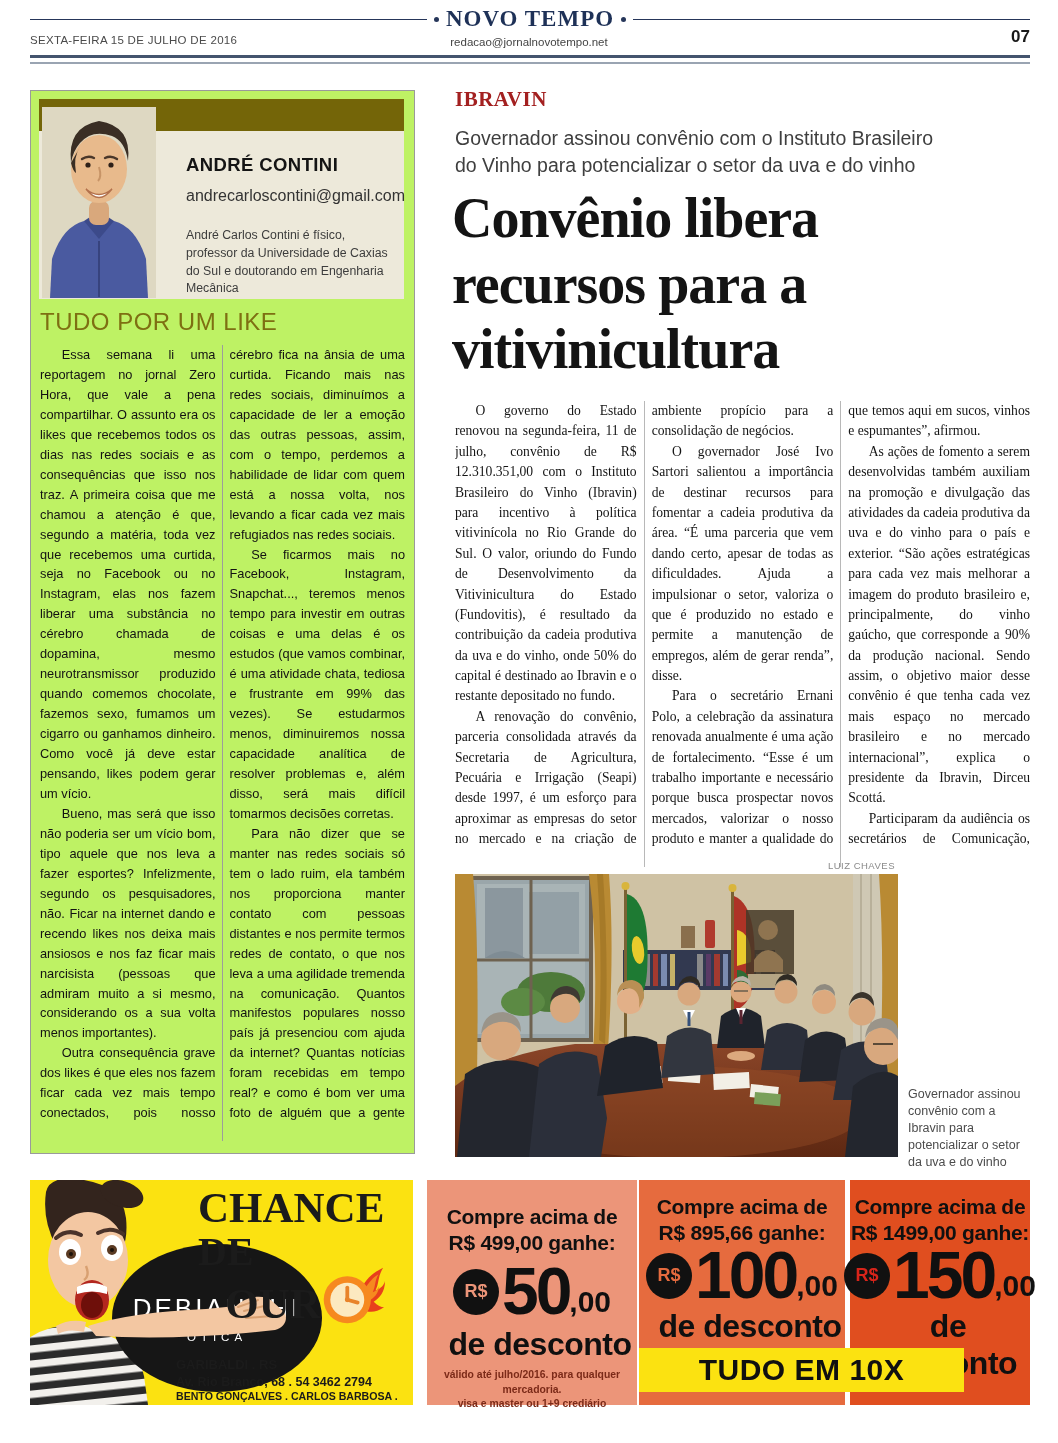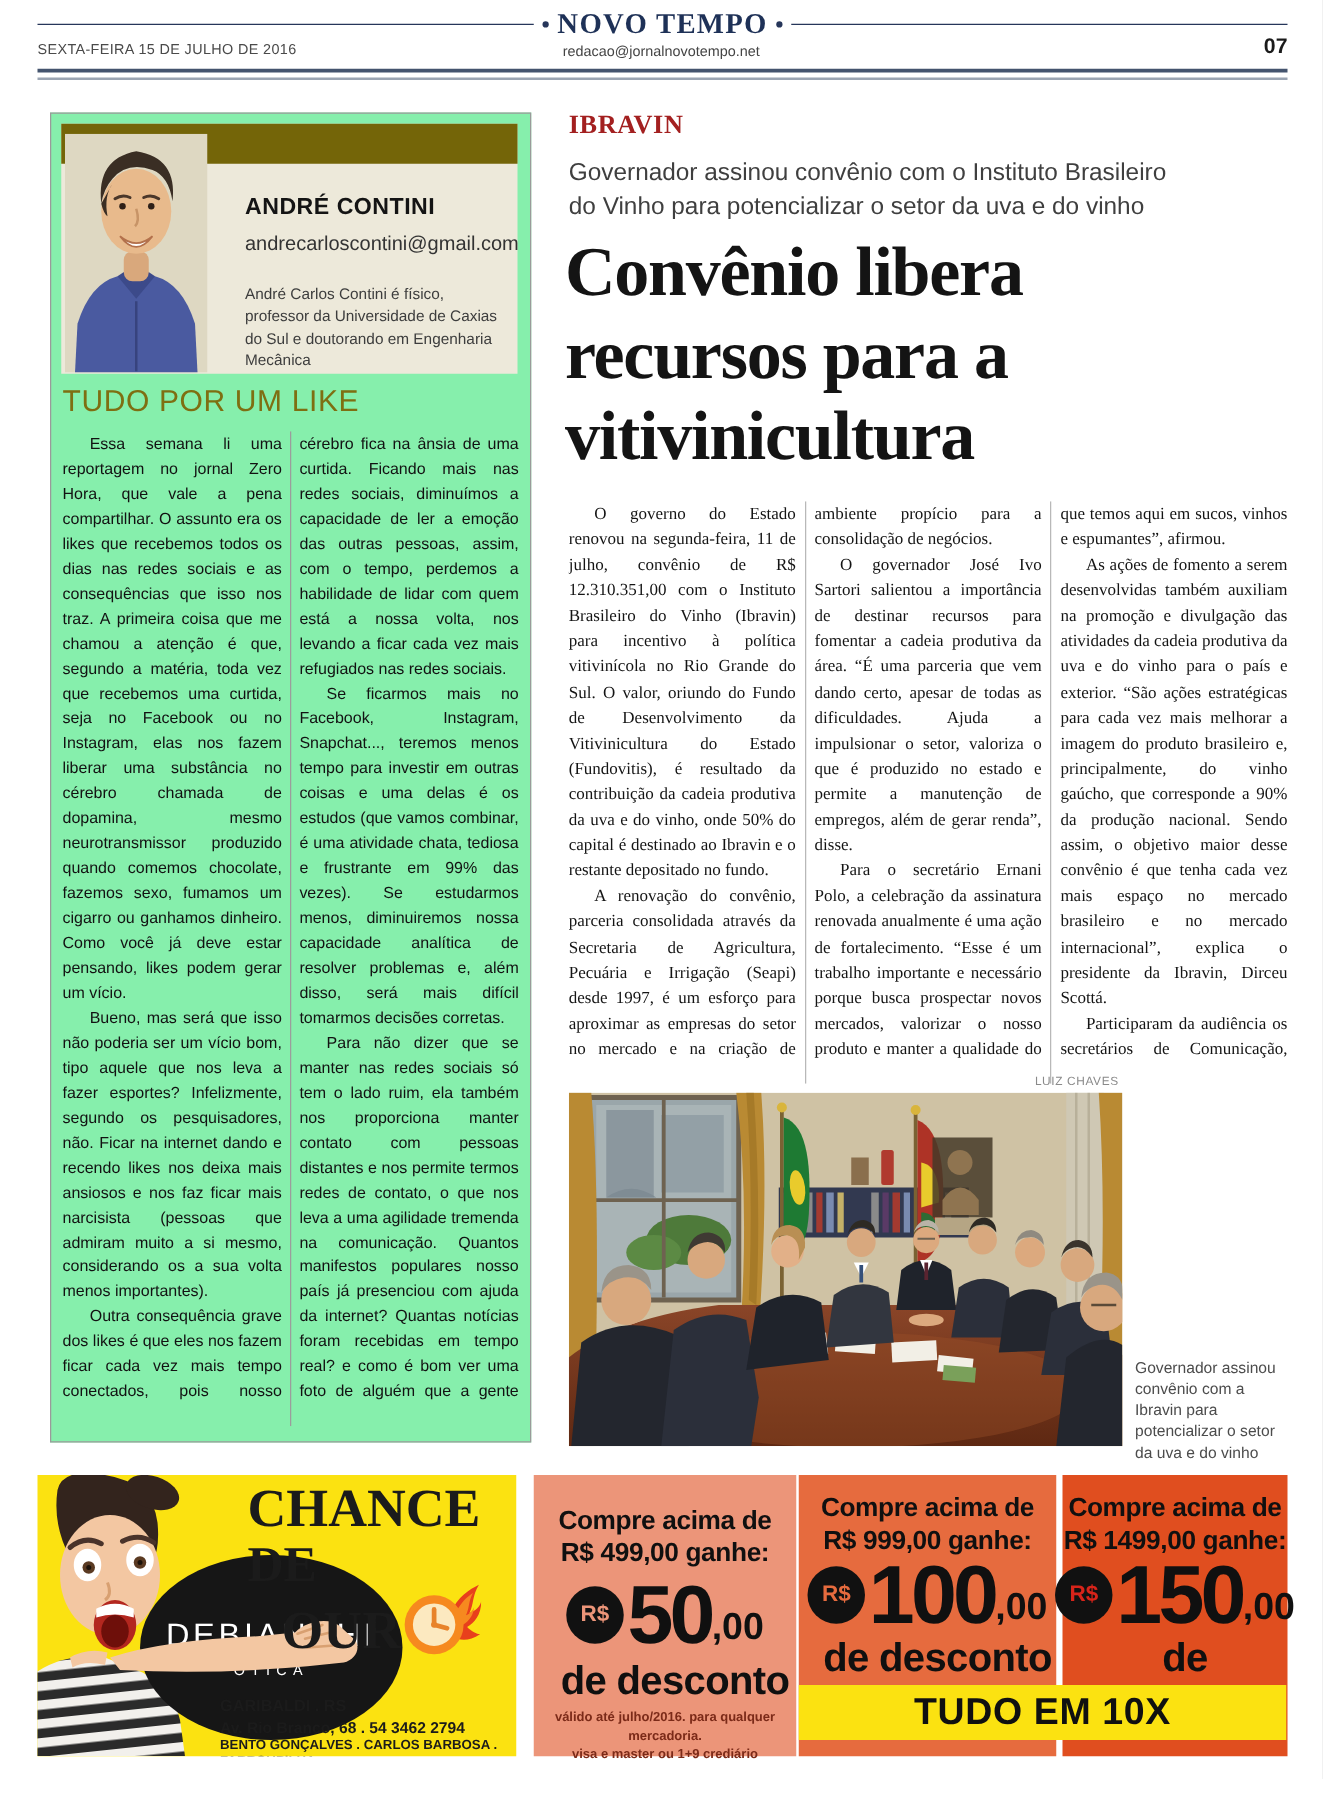--- a/index.html
+++ b/index.html
@@ -13,22 +13,22 @@
   .mast-dot{width:5px;height:5px;border-radius:50%;background:#26365A;flex:0 0 auto;}
   .mast-name{font-family:"Liberation Serif",serif;font-weight:bold;font-size:23px;
              color:#1E3157;letter-spacing:1px;white-space:nowrap;}
   .header-date{position:absolute;left:30px;top:34px;font-size:11.5px;color:#4a4a4a;letter-spacing:.3px;}
   .header-email{position:absolute;left:0;right:0;top:36px;text-align:center;font-size:11.5px;color:#444;}
   .header-page{position:absolute;right:28px;top:27px;font-size:17px;font-weight:bold;color:#1a1a1a;}
   .header-rule{position:absolute;left:30px;right:28px;top:55px;height:4px;
                border-top:3px solid #44546E;border-bottom:2px solid #9AA4B2;}
 
   
-  .opinion{position:absolute;left:40px;top:90px;width:383px;height:1062px;
-           border:1px solid #9a9a9a;background:#86efac;}
+  .opinion{position:absolute;left:30px;top:90px;width:383px;height:1062px;
+           border:1px solid #9a9a9a;background:#bef264;}
   .author-card{position:absolute;left:8px;top:8px;width:365px;height:200px;background:#EDE9DA;}
   .author-bar{position:absolute;left:0;top:0;right:0;height:32px;background:#746508;}
   .author-photo{position:absolute;left:3px;top:8px;width:114px;height:191px;}
   .author-name{position:absolute;left:147px;top:55px;font-size:18.5px;font-weight:bold;color:#141414;letter-spacing:.4px;}
   .author-email{position:absolute;left:147px;top:88px;font-size:16px;color:#333;}
   .author-bio{position:absolute;left:147px;top:128px;width:205px;font-size:12.3px;color:#3d3d3d;line-height:1.45;}
   .opinion-title{position:absolute;left:9px;top:217px;font-size:24px;color:#7E6F12;letter-spacing:.5px;}
   .opinion-body{position:absolute;left:9px;top:254px;width:365px;height:796px;
                 column-count:2;column-gap:14px;column-rule:1px solid #9c9c9c;column-fill:auto;
                 font-size:12.8px;line-height:1.56;text-align:justify;color:#121212;
@@ -82,21 +82,21 @@
   .offer-row{position:absolute;left:0;right:0;display:flex;align-items:center;justify-content:center;}
   .rs-badge{width:46px;height:46px;border-radius:50%;background:#111;display:flex;
             align-items:center;justify-content:center;font-weight:bold;font-size:18px;flex:0 0 auto;}
   .o1 .rs-badge{color:#EC9579;} .o2 .rs-badge{color:#E66B3E;} .o3 .rs-badge{color:#D8241A;}
   .offer-amt{font-size:66px;font-weight:bold;color:#101010;line-height:.9;letter-spacing:-3px;margin-left:3px;}
   .offer-cents{font-size:30px;font-weight:bold;color:#101010;align-self:flex-end;margin-bottom:2px;}
   .offer-label{position:absolute;left:16px;right:0;text-align:center;font-size:32px;
                font-weight:bold;color:#101010;letter-spacing:-.5px;}
   .offer-fine{position:absolute;left:0;right:0;top:188px;text-align:center;font-size:10.4px;
               font-weight:bold;color:#7B2A18;line-height:1.4;}
-  .installments-bar{position:absolute;left:639px;top:1348px;width:390px;height:44px;background:#FBE211;
+  .installments-bar{position:absolute;left:639px;top:1348px;width:325px;height:44px;background:#FBE211;
                     display:flex;align-items:center;justify-content:center;z-index:5;
                     font-size:30px;font-weight:bold;color:#101010;letter-spacing:.5px;}
 </style>
 </head>
 <body>
 
 <div id="page">
 
   <div class="masthead-row">
     <div class="mast-rule"></div>
@@ -347,21 +347,21 @@
     <div class="offer-label" style="top:146px;">de desconto</div>
     <div class="offer-fine">
       <div>válido até julho/2016. para qualquer mercadoria.</div>
       <div>visa e master ou 1+9 crediário</div>
     </div>
   </div>
 
   <div class="ad-panel ad-o2 o2">
     <div class="offer-cond" style="top:14px;">
       <div>Compre acima de</div>
-      <div>R$ 999,00 ganhe:</div>
+      <div>R$ 895,66 ganhe:</div>
     </div>
     <div class="offer-row" style="top:66px;">
       <div class="rs-badge">R$</div>
       <div class="offer-amt">100</div>
       <div class="offer-cents">,00</div>
     </div>
     <div class="offer-label" style="top:128px;">de desconto</div>
   </div>
 
   <div class="ad-panel ad-o3 o3">

